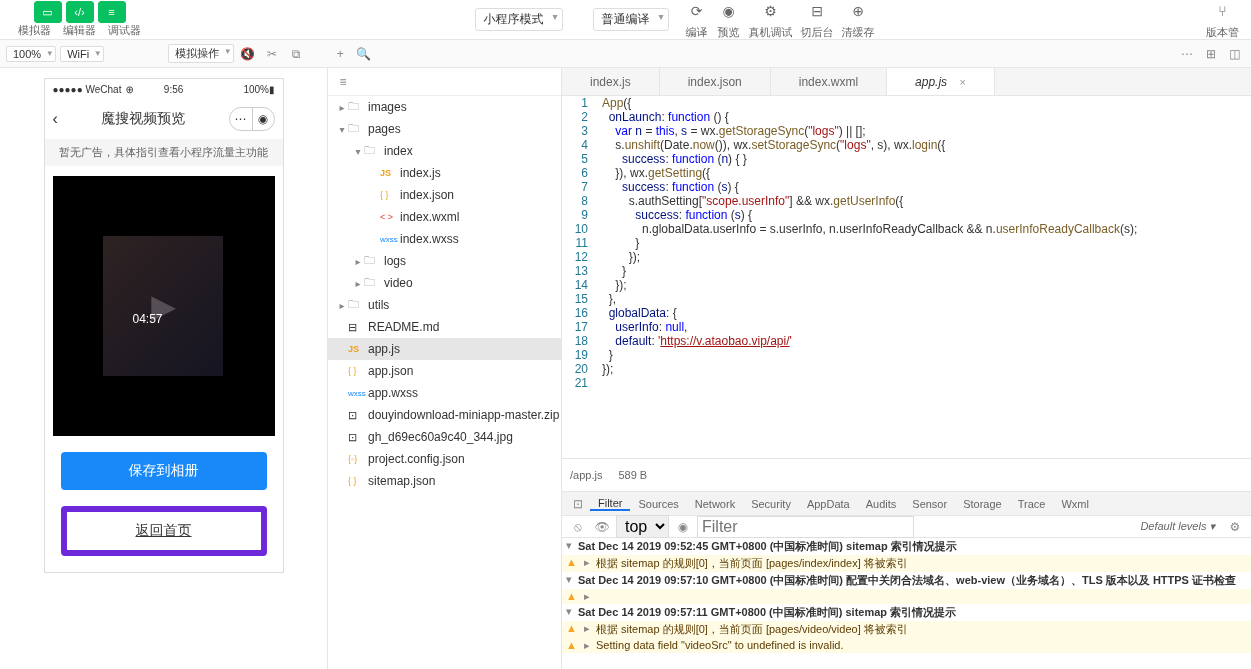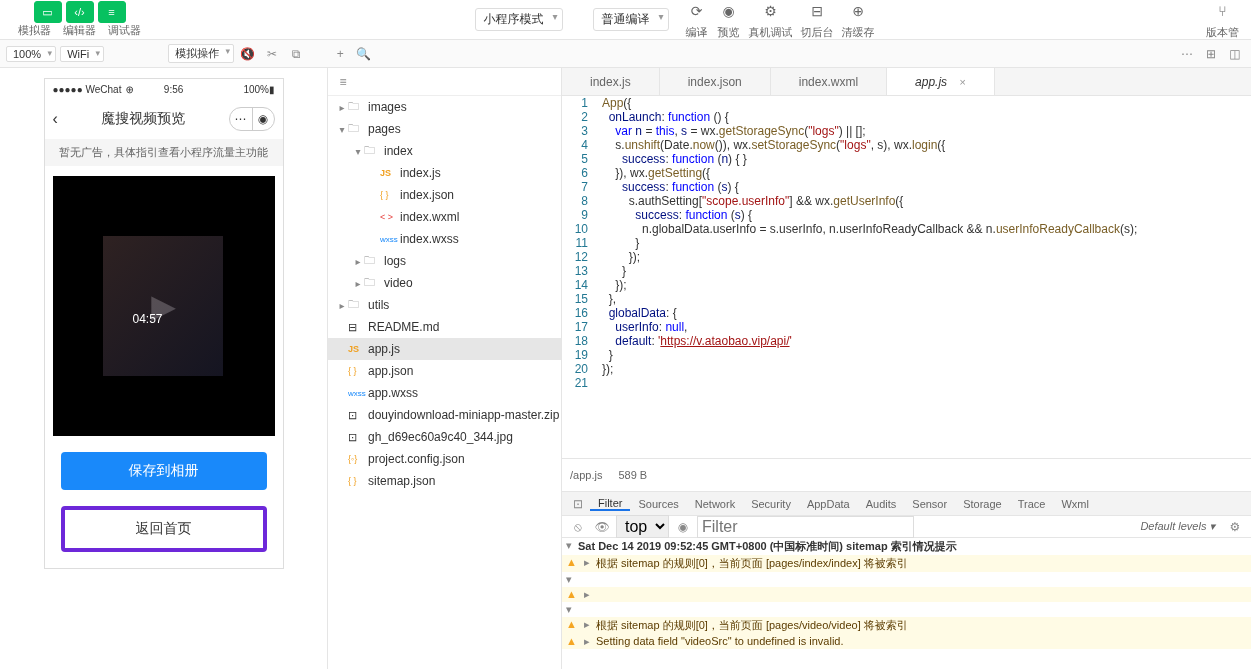--- a/index.html
+++ b/index.html
@@ -30,21 +30,21 @@
 .ph-title{flex:1;text-align:center;font-size:14px;}
 .ph-caps{display:flex;border:1px solid #ccc;border-radius:12px;overflow:hidden;}
 .ph-cap{width:22px;height:22px;display:flex;align-items:center;justify-content:center;font-size:12px;}
 .ph-notice{background:#f5f5f5;padding:6px;text-align:center;font-size:11px;color:#666;}
 .ph-video{margin:10px 8px;height:260px;background:#000;display:flex;align-items:center;justify-content:center;position:relative;}
 .ph-play{color:#fff;font-size:32px;}
 .ph-time{position:absolute;bottom:110px;left:80px;color:#fff;font-size:12px;}
 .ph-face{position:absolute;top:60px;left:50px;width:120px;height:140px;background:linear-gradient(135deg,#3a2a2a,#1a1a2a);opacity:0.8;}
 .ph-btn{margin:16px;padding:10px;text-align:center;border-radius:4px;font-size:14px;}
 .ph-btn.primary{background:#1989fa;color:#fff;}
-.ph-btn.secondary{border:4px solid #6d28d9;color:#333;}
+.ph-btn.secondary{border:6px solid #6d28d9;color:#333;text-decoration:underline;}
 .filetree{width:234px;border-right:1px solid #e5e5e5;background:#fff;overflow:auto;}
 .ft-bar{height:28px;display:flex;align-items:center;padding:0 6px;border-bottom:1px solid #eee;}
 .ft-bar-icon{width:18px;height:18px;display:flex;align-items:center;justify-content:center;color:#888;font-size:12px;margin-right:4px;}
 .ft-item{display:flex;align-items:center;height:22px;padding-left:4px;font-size:12px;color:#333;}
 .ft-item.active{background:#e6e6e6;}
 .ft-item .chev{width:12px;text-align:center;color:#888;font-size:10px;}
 .ft-item .ic{width:16px;margin-right:4px;font-size:11px;}
 .ft-item .ic.folder{color:#888;}
 .ft-item .ic.js{color:#f0a020;font-weight:bold;font-size:9px;}
 .ft-item .ic.json{color:#f0a020;font-size:9px;}
@@ -354,27 +354,29 @@
             <span class="arr">▾</span>
             <b>Sat Dec 14 2019 09:52:45 GMT+0800 (中国标准时间) sitemap 索引情况提示</b>
           </div>
           <div class="dt-line warn">
             <span class="warnic">▲</span>
             <span class="arr">▸</span>
             <span>根据 sitemap 的规则[0]，当前页面 [pages/index/index] 将被索引</span>
           </div>
           <div class="dt-line">
             <span class="arr">▾</span>
+            <b>Sat Dec 14 2019 09:57:10 GMT+0800 (中国标准时间) 配置中关闭合法域名、web-view（业务域名）、TLS 版本以及 HTTPS 证书检查</b>
           </div>
           <div class="dt-line warn">
             <span class="warnic">▲</span>
             <span class="arr">▸</span>
           </div>
           <div class="dt-line">
             <span class="arr">▾</span>
+            <b>Sat Dec 14 2019 09:57:11 GMT+0800 (中国标准时间) sitemap 索引情况提示</b>
           </div>
           <div class="dt-line warn">
             <span class="warnic">▲</span>
             <span class="arr">▸</span>
             <span>根据 sitemap 的规则[0]，当前页面 [pages/video/video] 将被索引</span>
           </div>
           <div class="dt-line warn">
             <span class="warnic">▲</span>
             <span class="arr">▸</span>
             <span>Setting data field "videoSrc" to undefined is invalid.</span>

